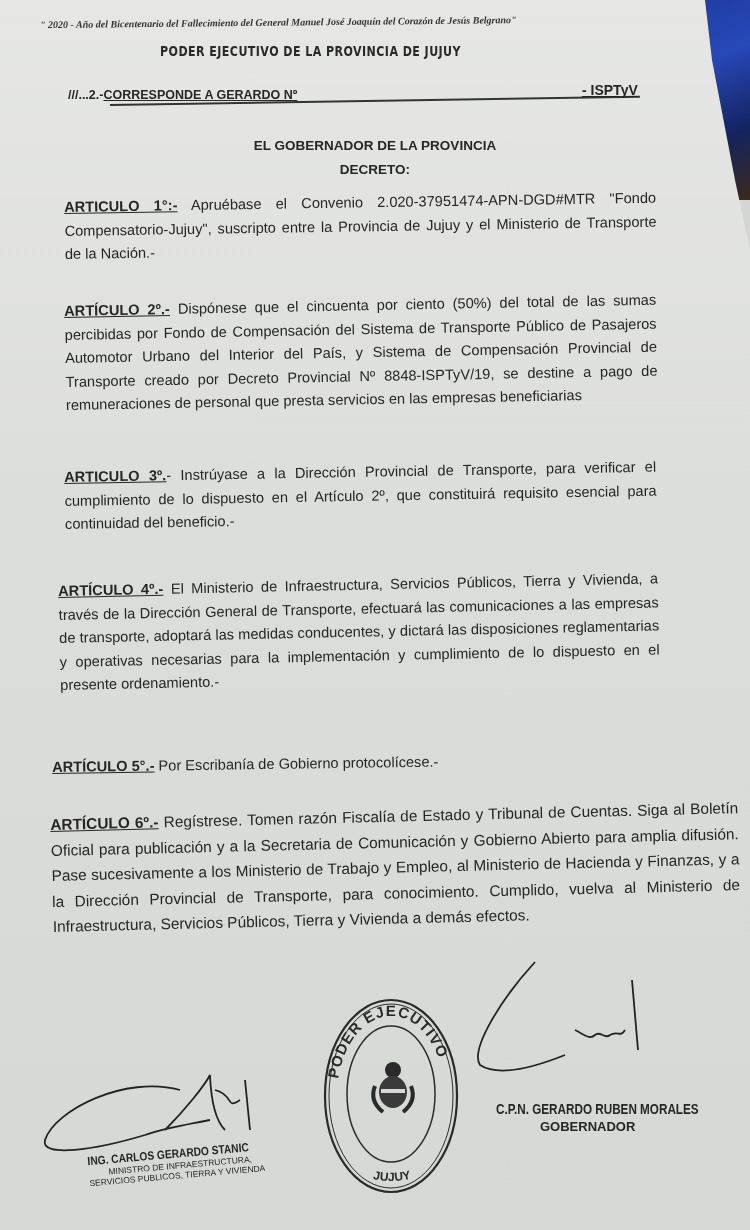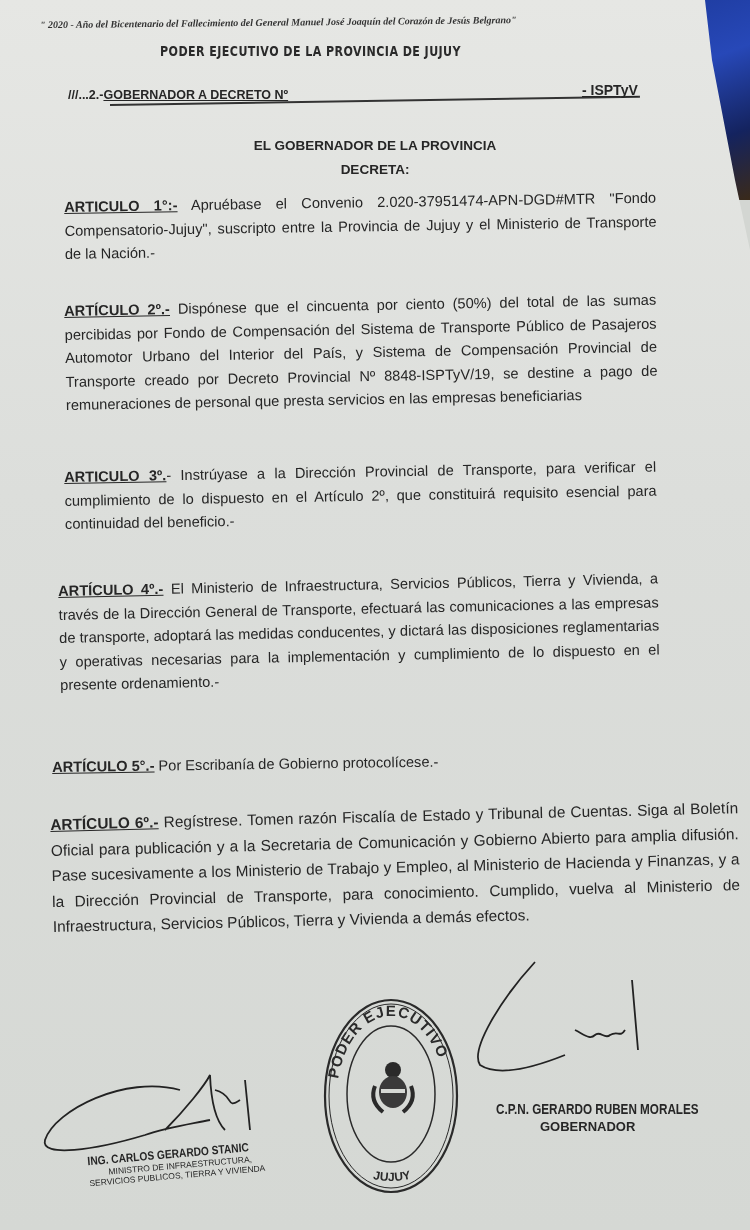--- a/index.html
+++ b/index.html
@@ -61,27 +61,27 @@
 <body>
 
 <div class="backdrop"></div>
 
 <div class="paper">
 
   <div class="motto">" 2020 - Año del Bicentenario del Fallecimiento del General Manuel José Joaquín del Corazón de Jesús Belgrano"</div>
   <div class="office">PODER EJECUTIVO DE LA PROVINCIA DE JUJUY</div>
 
   <div class="corresponde">
-    <span class="num">///...2.-</span><span class="label">GOBERNADOR A DECRETO Nº</span>
+    <span class="num">///...2.-</span><span class="label">CORRESPONDE A GERARDO Nº</span>
   </div>
   <div class="corr-line"></div>
   <div class="corr-suffix">- ISPTyV</div>
 
   <div class="heading" style="top:138px;">EL GOBERNADOR DE LA PROVINCIA</div>
-  <div class="heading" style="top:162px;">DECRETA:</div>
+  <div class="heading" style="top:162px;">DECRETO:</div>
 
   <div class="article" style="top:196px; transform: rotate(-0.9deg);">
     <span class="title">ARTICULO 1°:-</span><span> Apruébase el Convenio 2.020-37951474-APN-DGD#MTR "Fondo Compensatorio-Jujuy", suscripto entre la Provincia de Jujuy y el Ministerio de Transporte de la Nación.-</span>
   </div>
 
   <div class="article" style="top:300px; transform: rotate(-1.1deg);">
     <span class="title">ARTÍCULO 2º.-</span><span> Dispónese que el cincuenta por ciento (50%) del total de las sumas percibidas por Fondo de Compensación del Sistema de Transporte Público de Pasajeros Automotor Urbano del Interior del País, y Sistema de Compensación Provincial de Transporte creado por Decreto Provincial Nº 8848-ISPTyV/19, se destine a pago de remuneraciones de personal que presta servicios en las empresas beneficiarias</span>
   </div>
 
   <div class="article" style="top:466px; transform: rotate(-1deg);">

